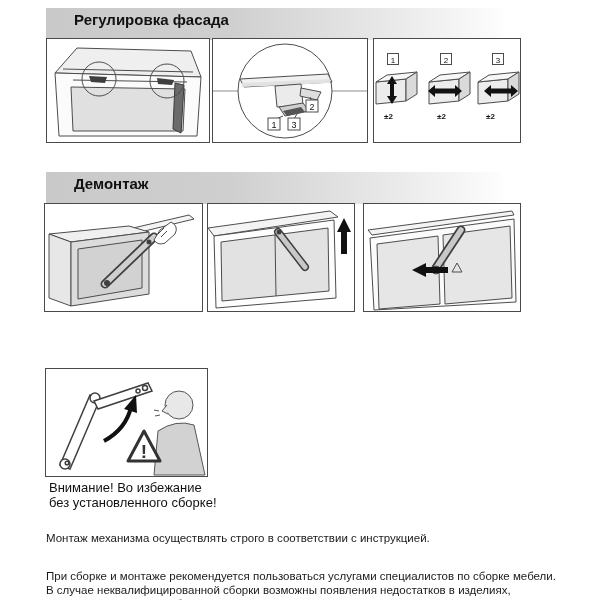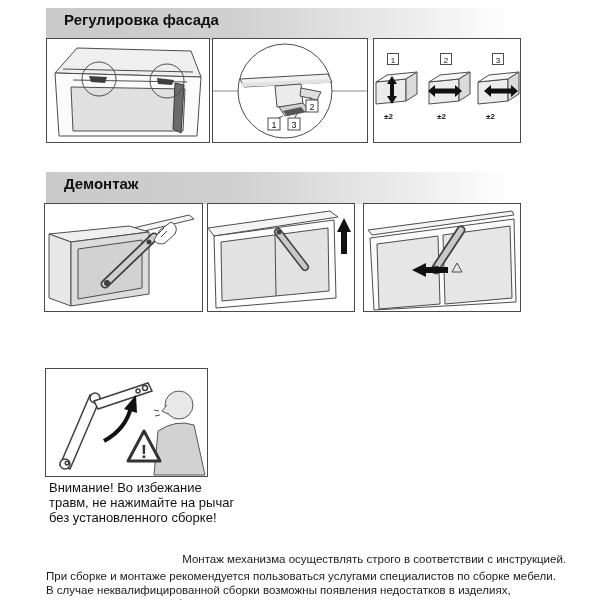--- a/index.html
+++ b/index.html
@@ -2,36 +2,36 @@
 <html><head>
 <meta charset="utf-8">
 <style>
   html,body{margin:0;padding:0;}
   body{
     width:600px;height:600px;position:relative;background:#ffffff;
     font-family:"Liberation Sans", sans-serif;color:#1a1a1a;overflow:hidden;
   }
   .sec-header{
     position:absolute;left:46px;width:457px;height:32px;line-height:24px;
-    padding-left:18px;box-sizing:border-box;
+    padding-left:28px;box-sizing:border-box;
     font-size:15px;font-weight:bold;color:#111;
     background:linear-gradient(to right,#c9c9c9 0%,#cfcfcf 40%,#ebebeb 78%,#fdfdfd 100%);
   }
   .panel{
     position:absolute;border:1px solid #4a4a4a;background:#ffffff;box-sizing:border-box;
   }
   .panel svg{display:block;width:100%;height:100%;}
   .caption{
     position:absolute;left:49px;top:480px;width:215px;
     font-size:13px;line-height:15px;color:#111;
   }
   .note{
     position:absolute;left:46px;font-size:11.5px;line-height:14px;color:#1a1a1a;
   }
-  #note-mounting{top:540px;width:520px;text-align:right;}
+  #note-mounting{top:519px;width:520px;}
   #note-assembly{top:557px;width:517px;}
   text{font-family:"Liberation Sans", sans-serif;}
 </style>
 </head>
 <body>
 
 <div class="sec-header" style="top:8px">Регулировка фасада</div>
 
 <div class="panel" style="left:46px;top:38px;width:164px;height:105px">
   <svg viewBox="0 0 162 103">
@@ -209,19 +209,18 @@
     </g>
     <g>
       <polygon points="98,62 82,92 114,92" fill="#ffffff" stroke="#333" stroke-width="3" stroke-linejoin="round"></polygon>
       <text x="98" y="89" font-size="19" font-weight="bold" text-anchor="middle" fill="#333">!</text>
     </g>
   </svg>
 </div>
 
 <div class="caption">
   <div>Внимание! Во избежание</div>
-  <div>травм, не нажимайте на рычаг</div>
   <div>без установленного сборке!</div>
 </div>
 
 <p id="note-mounting" class="note">Монтаж механизма осуществлять строго в соответствии с инструкцией.</p>
 
 <p id="note-assembly" class="note">При сборке и монтаже рекомендуется пользоваться услугами специалистов по сборке мебели. В случае неквалифицированной сборки возможны появления недостатков в изделиях, уменьшение срока службы, возникновение опасности для жизни людей и сохранности прочего имущества.</p>
 
 </body></html>

